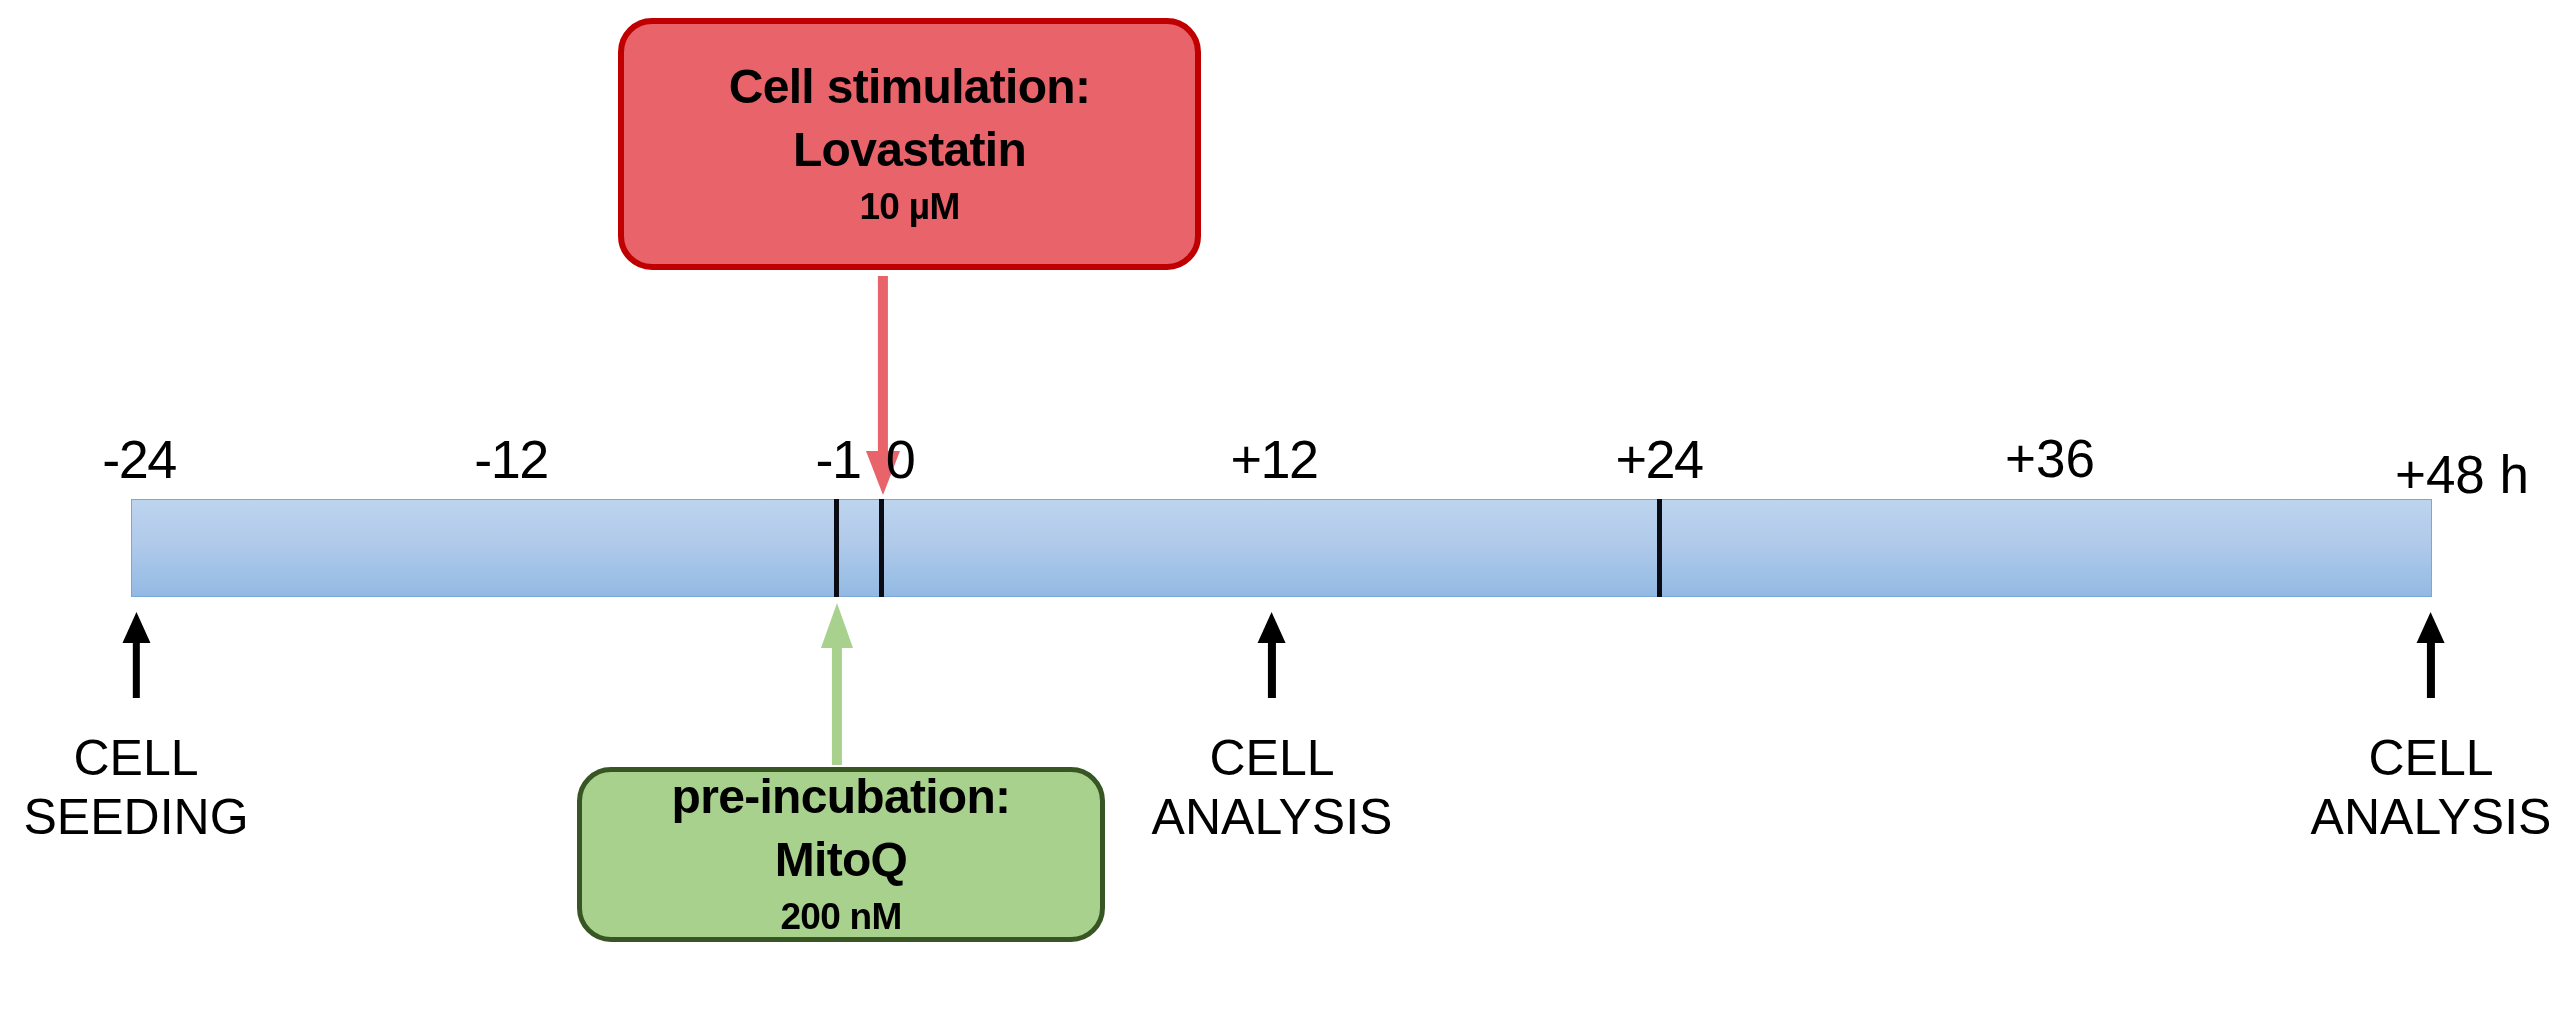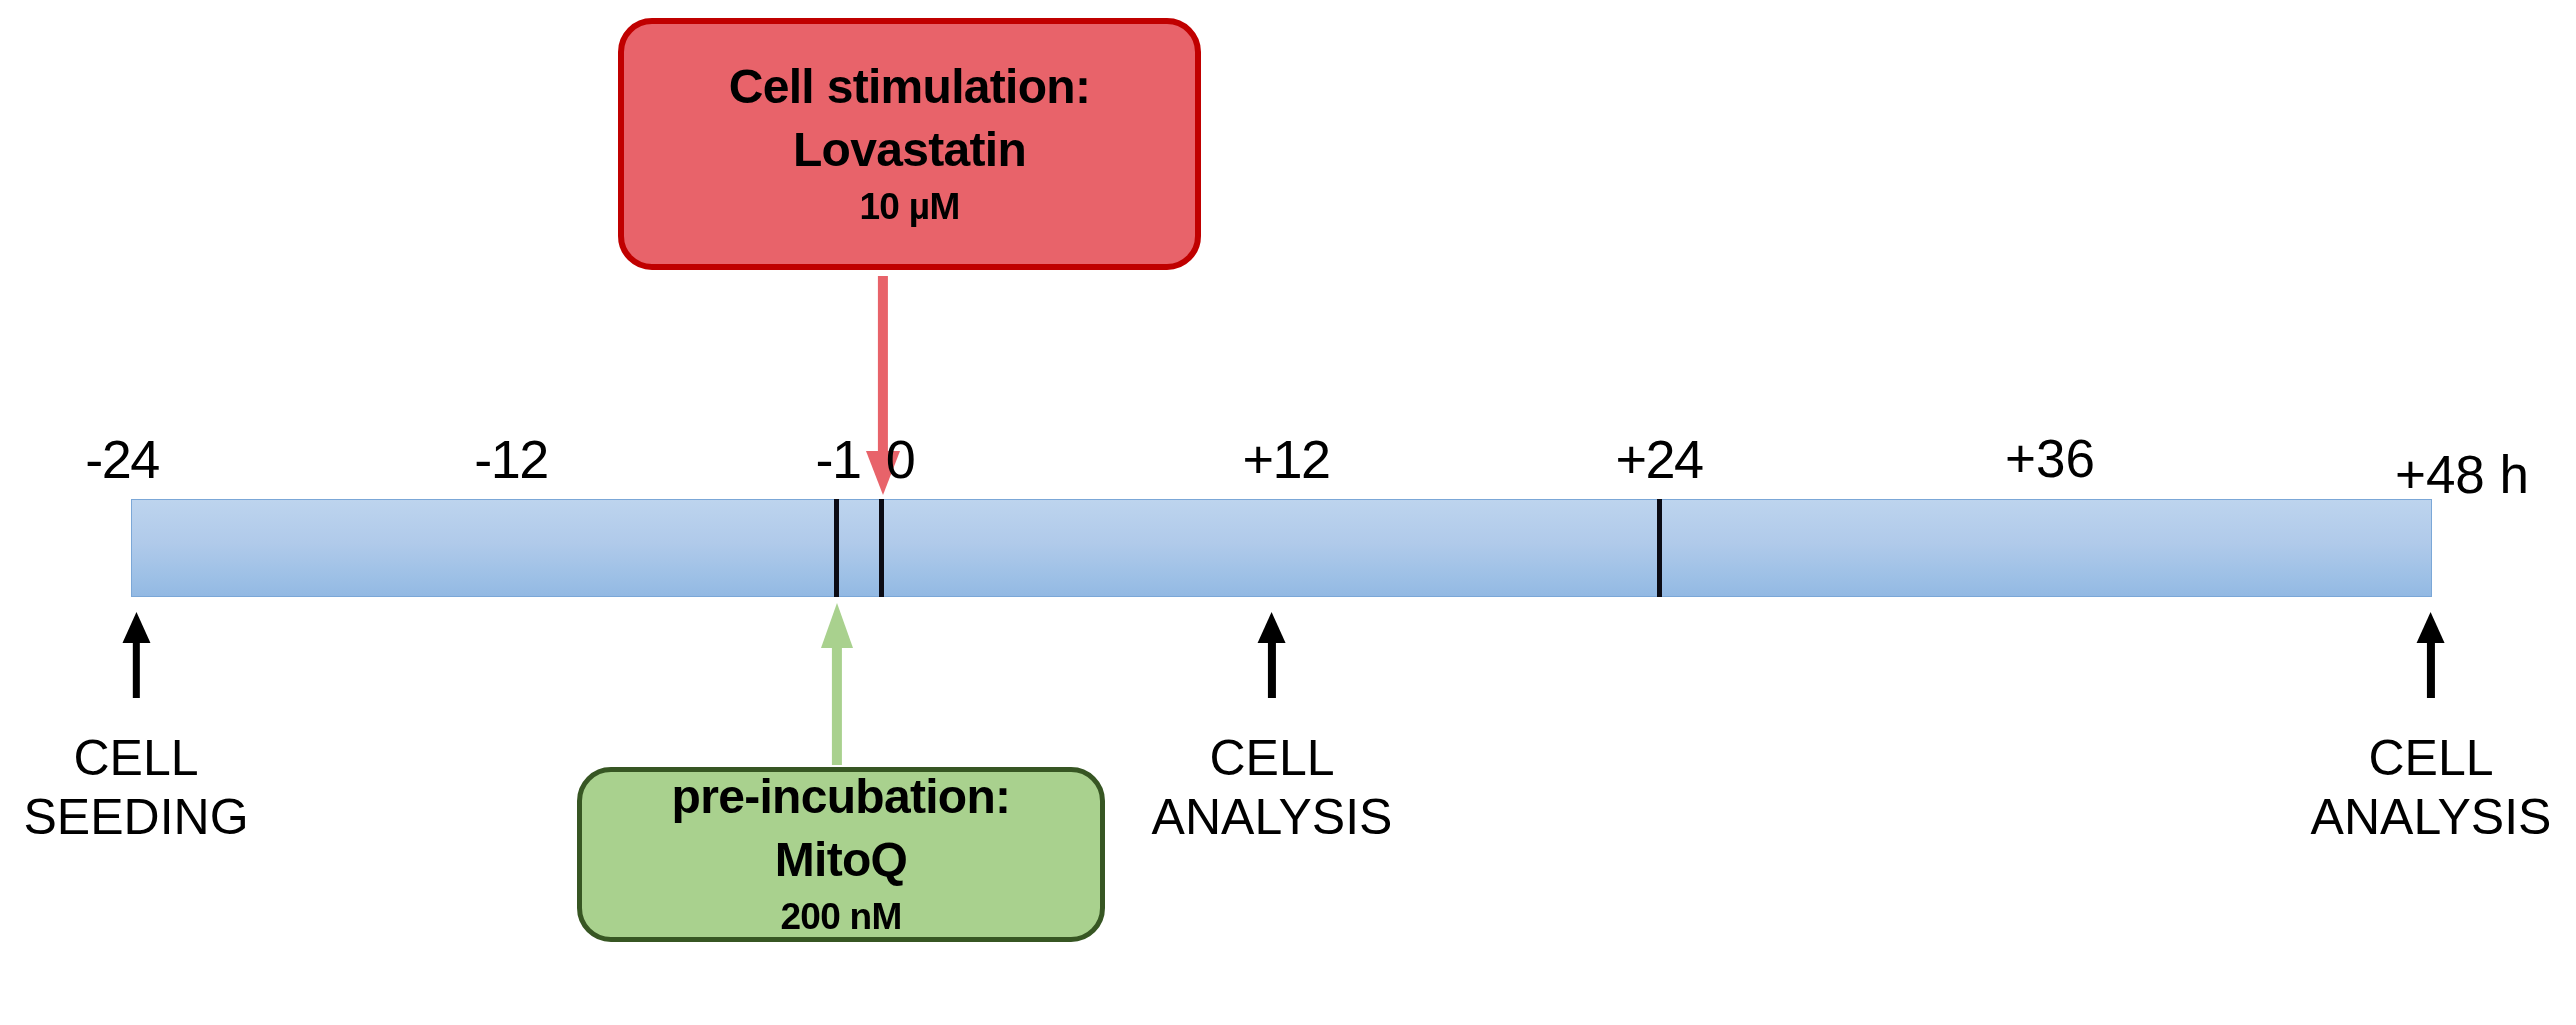--- a/index.html
+++ b/index.html
@@ -209,25 +209,25 @@
     <div class="shaft"></div>
     <div class="head"></div>
   </div>
 
   <div id="timeline-bar"></div>
 
   <div class="tickmark" style="left:834px;"></div>
   <div class="tickmark" style="left:879px;"></div>
   <div class="tickmark" style="left:1657px;"></div>
 
-  <div class="tick-label" style="left:122px;">-24</div>
+  <div class="tick-label" style="left:139px;">-24</div>
   <div class="tick-label" style="left:511px;">-12</div>
   <div class="tick-label" style="left:838px;">-1</div>
   <div class="tick-label" style="left:900px;">0</div>
-  <div class="tick-label" style="left:1274px;margin-left:12px;">+12</div>
+  <div class="tick-label" style="left:1274px;">+12</div>
   <div class="tick-label" style="left:1659px;">+24</div>
   <div class="tick-label wide" style="left:2050px;">+36</div>
   <div class="tick-label wide" style="left:2462px;margin-top:16px;">+48 h</div>
 
   <div id="preinc-arrow">
     <div class="head"></div>
     <div class="shaft"></div>
   </div>
 
   <div class="tbox" id="preinc-box">

